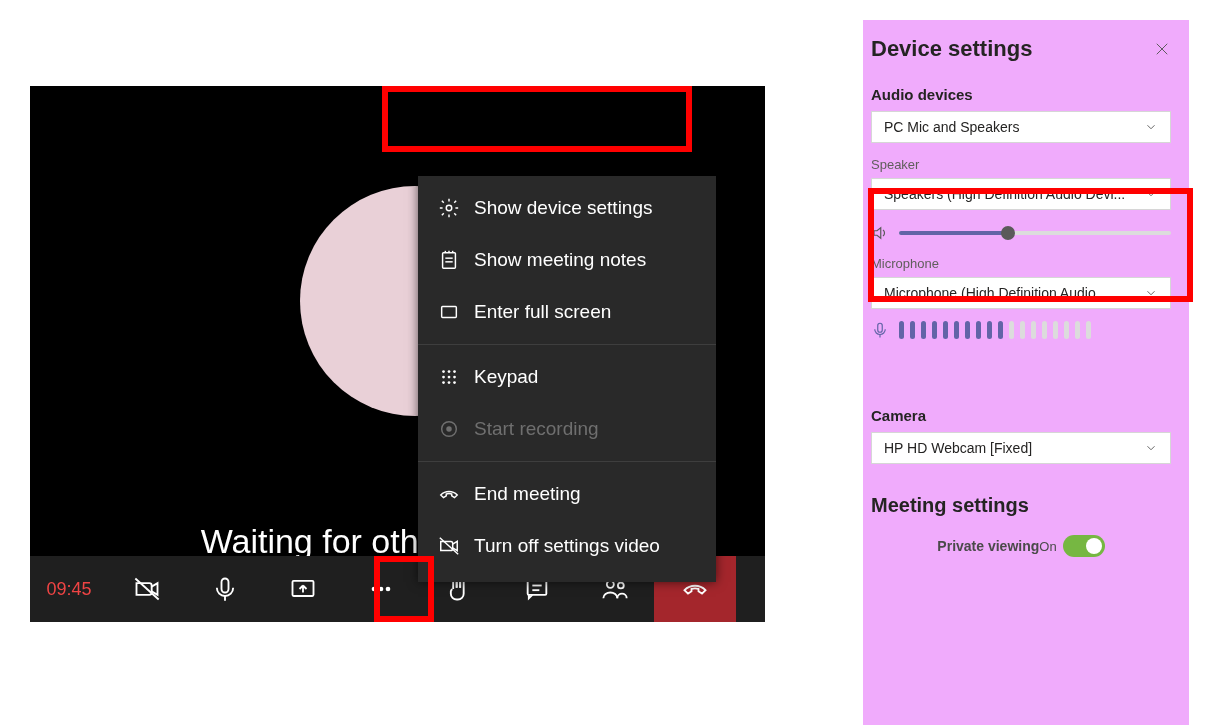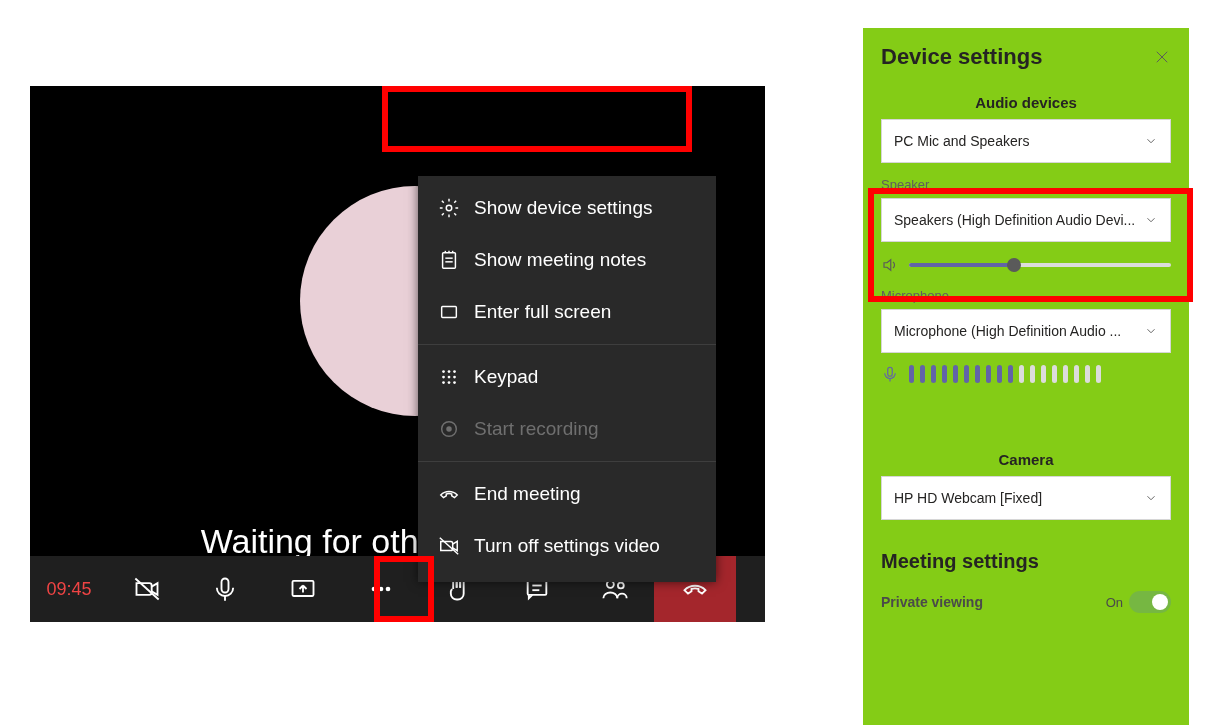--- a/index.html
+++ b/index.html
@@ -122,26 +122,26 @@
   .topmenu-highlight {
     position: absolute;
     border: 6px solid #ff0000;
     pointer-events: none;
   }
 
   
   .device-panel {
     position: absolute;
     right: 20px;
-    top: 28px;
+    top: 20px;
     width: 326px;
     bottom: 0;
-    background: #84cc16;
+    background: #f0abfc;
     color: #252423;
-    padding: 16px 18px 0 18px;
+    padding: 16px 18px 0 8px;
   }
   .panel-header {
     display: flex;
     justify-content: space-between;
     align-items: center;
     margin-bottom: 24px;
   }
   .panel-title {
     font-size: 22px;
     font-weight: 700;
@@ -151,31 +151,30 @@
     color: #5a5a5a;
   }
   .close-x svg { width:18px; height:18px; stroke:#5a5a5a; stroke-width:1.3; fill:none;}
 
   .section-label {
     font-size: 15px;
     font-weight: 600;
     color: #252423;
     margin-bottom: 8px;
     margin-top: 8px;
-    text-align: center;
   }
   .sub-label {
     font-size: 13px;
     color: #605e5c;
     margin-bottom: 6px;
     margin-top: 14px;
   }
   .dropdown {
     width: 100%;
-    height: 44px;
+    height: 32px;
     background: #fff;
     border: 1px solid #d6d6d6;
     display: flex;
     align-items: center;
     justify-content: space-between;
     padding: 0 12px;
     font-size: 14px;
     color: #252423;
     cursor: pointer;
     white-space: nowrap;
@@ -247,21 +246,21 @@
 
   .meeting-settings-title {
     font-size: 20px;
     font-weight: 700;
     margin-top: 30px;
     margin-bottom: 18px;
   }
   .private-viewing-row {
     display:flex;
     align-items:center;
-    justify-content:space-between;
+    justify-content:center;
     font-size: 14px;
     color:#4a4a4a;
     font-weight:600;
     padding-bottom: 6px;
   }
   .toggle {
     display:flex;
     align-items:center;
     gap:6px;
     font-weight:400;

